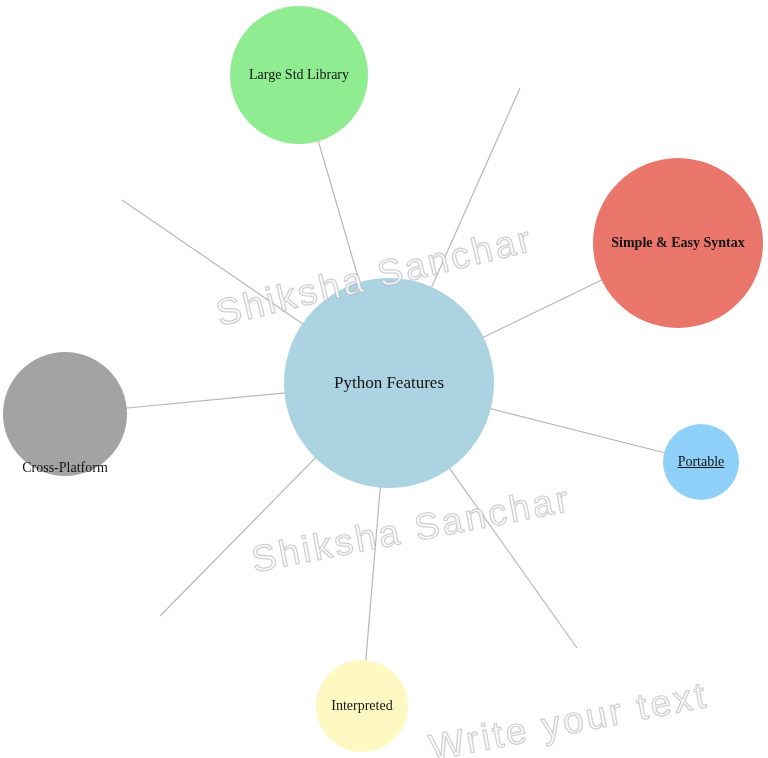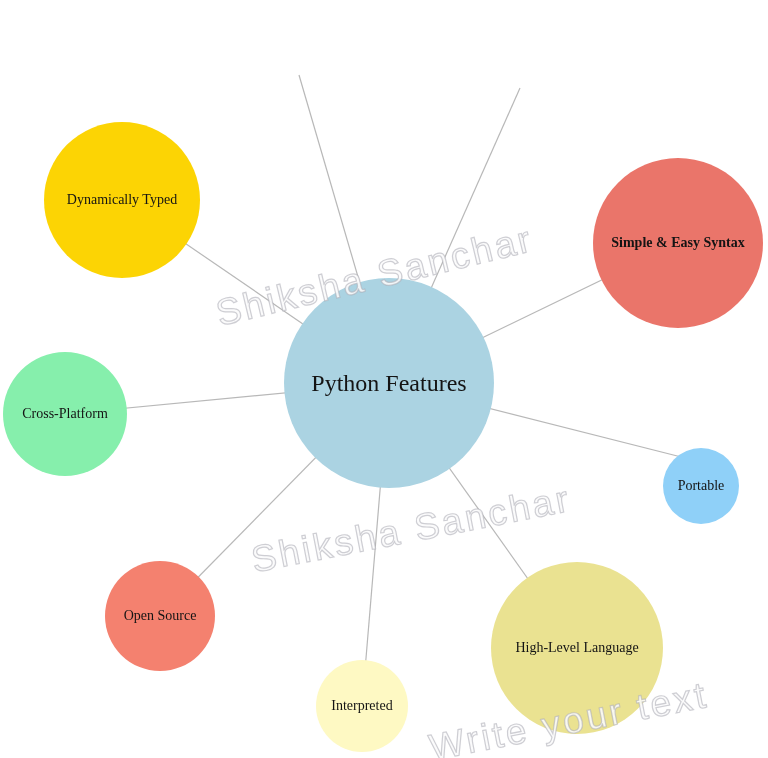--- a/index.html
+++ b/index.html
@@ -30,25 +30,25 @@
     z-index: 2;
     border-radius: 50%;
     display: flex;
     align-items: center;
     justify-content: center;
     text-align: center;
     white-space: nowrap;
     color: #141414;
     font-size: 14px;
   }
-  .c-center { left: 284px; top: 278px; width: 210px; height: 210px; font-size: 24px; }
+  .c-center { left: 284px; top: 278px; width: 210px; height: 210px; font-size: 17px; }
   .n0 { left: 230px; top: 6px;   width: 138px; height: 138px; }
   .n1 { left: 454px; top: 22px;  width: 132px; height: 132px; }
   .n2 { left: 593px; top: 158px; width: 170px; height: 170px; }
-  .n3 { left: 663px; top: 448px; width: 76px;  height: 76px;  }
+  .n3 { left: 663px; top: 424px; width: 76px;  height: 76px; text-decoration: underline;  }
   .n4 { left: 491px; top: 562px; width: 172px; height: 172px; }
   .n5 { left: 316px; top: 660px; width: 92px;  height: 92px;  }
   .n6 { left: 105px; top: 561px; width: 110px; height: 110px; }
   .n7 { left: 3px;   top: 352px; width: 124px; height: 124px; }
   .n8 { left: 44px;  top: 122px; width: 156px; height: 156px; }
   .watermark {
     position: absolute;
     z-index: 3;
     font-family: "Liberation Sans", sans-serif;
     font-size: 37px;
@@ -78,47 +78,41 @@
     <line x1="389" y1="383" x2="362" y2="706"></line>
     <line x1="389" y1="383" x2="160" y2="616"></line>
     <line x1="389" y1="383" x2="65" y2="414"></line>
     <line x1="389" y1="383" x2="122" y2="200"></line>
   </svg>
 
   <div class="node c-center" style="background: rgb(171, 211, 226);">
     <span>Python Features</span>
   </div>
 
+  <div class="node n0" style="background: rgb(144, 236, 144);">
+    <span>Large Std Library</span>
+  </div>
 
 
   <div class="node n2" style="background: rgb(234, 117, 106); font-weight: bold;">
     <span>Simple &amp; Easy Syntax</span>
   </div>
 
   <div class="node n3" style="background: rgb(143, 208, 248);">
     <span>Portable</span>
   </div>
 
-  <div class="node n4" style="background: rgb(234, 226, 145);">
-    <span>High-Level Language</span>
-  </div>
 
   <div class="node n5" style="background: #fef9c3;">
     <span>Interpreted</span>
   </div>
 
-  <div class="node n6" style="background: rgb(244, 129, 111);">
-    <span>Open Source</span>
-  </div>
 
-  <div class="node n7" style="background: #86efac;">
+  <div class="node n7" style="background: #a3a3a3; align-items: flex-end;">
     <span>Cross-Platform</span>
   </div>
 
-  <div class="node n8" style="background: rgb(252, 212, 4);">
-    <span>Dynamically Typed</span>
-  </div>
 
   <div class="watermark wm1">Shiksha Sanchar</div>
   <div class="watermark wm2">Shiksha Sanchar</div>
   <div class="watermark wm3">Write your text</div>
 
 </div>
 
 </body></html>

